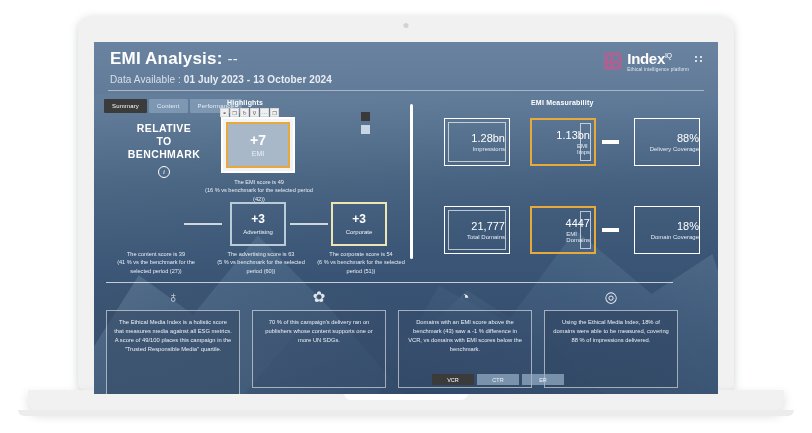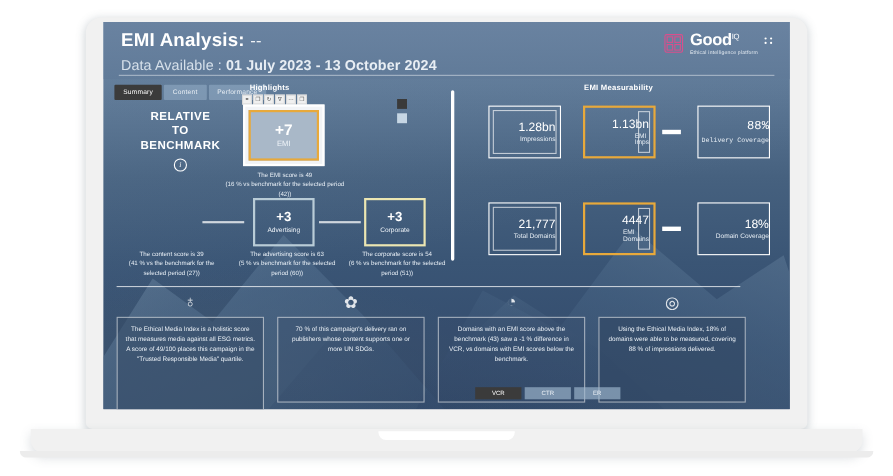--- a/index.html
+++ b/index.html
@@ -45,21 +45,21 @@
   }
   .laptop-foot {
     position: absolute; left: 18px; top: 410px;
     width: 776px; height: 6px;
     background: #ececec; border-radius: 0 0 6px 6px;
   }
 
   
   .screen {
     position: absolute;
-    left: 94px; top: 20px;
+    left: 94px; top: 42px;
     width: 624px; height: 352px;
     overflow: hidden;
     background: #4a6versus;
     background: linear-gradient(180deg,#6b86a5 0%,#5c7795 18%,#46617f 40%,#3a5575 62%,#31486a 100%);
   }
   
   .screen::before {
     content: "";
     position: absolute; inset: 0;
     background:
@@ -97,21 +97,21 @@
     width: 100%; height: 52px;
     background: linear-gradient(180deg, rgba(105,130,160,0.92), rgba(96,122,152,0.86));
     padding: 8px 14px 0 16px;
   }
   .title {
     font-size: 17px; font-weight: bold; color: #ffffff;
     letter-spacing: .2px; line-height: 1;
   }
   .title .dash { font-weight: normal; font-size: 15px; color: #eef2f6; }
   .subtitle {
-    margin-top: 7px; font-size: 13px; color: #e8eef4; font-weight: bold;
+    margin-top: 7px; font-size: 10px; color: #e8eef4; font-weight: bold;
     letter-spacing: .1px;
   }
   .subtitle .lbl { font-weight: normal; color: #d6e0ea; }
   .header-rule {
     position: absolute; left: 14px; right: 14px; bottom: 3px; height: 1px;
     background: rgba(255,255,255,0.45);
   }
 
   
   .brand {
@@ -254,21 +254,21 @@
     display: flex; flex-direction: column; align-items: flex-end; justify-content: center;
   }
   .mx-box.accent .bx { border-color: #e8a93b; border-width: 2px; padding-left: 48px; }
   .mx-val { font-size: 11px; color: #ffffff; line-height: 1.15; }
   .mx-name { font-size: 6px; color: #e6edf4; margin-top: 2px; }
   .mx-box.plain .bx { padding: 0; }
   .mx-box.plain .inner { border: none; }
 
   #impressions-box { left: 350px; top: 76px; }
   #emi-imps-box    { left: 436px; top: 76px; }
-  #delivery-box    { left: 540px; top: 76px; font-family: Liberation Mono, monospace; }
+  #delivery-box    { left: 540px; top: 76px; }
   #total-domains-box { left: 350px; top: 164px; }
   #emi-domains-box   { left: 436px; top: 164px; }
   #domain-coverage-box { left: 540px; top: 164px; }
 
   .equals {
     position: absolute; width: 17px; height: 4px; background: #ffffff;
   }
   #eq-1 { left: 508px; top: 98px; }
   #eq-2 { left: 508px; top: 186px; }
 
@@ -339,21 +339,21 @@
 
         <div class="brand">
           <div class="brand-mark">
             <i></i>
               <i></i>
               <i></i>
               <i></i>
           </div>
           <div class="brand-text">
             <div class="brand-name">
-              <span>Good</span><span class="brand-sup">IQ</span>
+              <span>Index</span><span class="brand-sup">IQ</span>
             </div>
             <div class="brand-tag">Ethical intelligence platform</div>
           </div>
           <div class="brand-dots">
             <i></i>
               <i></i>
               <i></i>
               <i></i>
           </div>
         </div>

